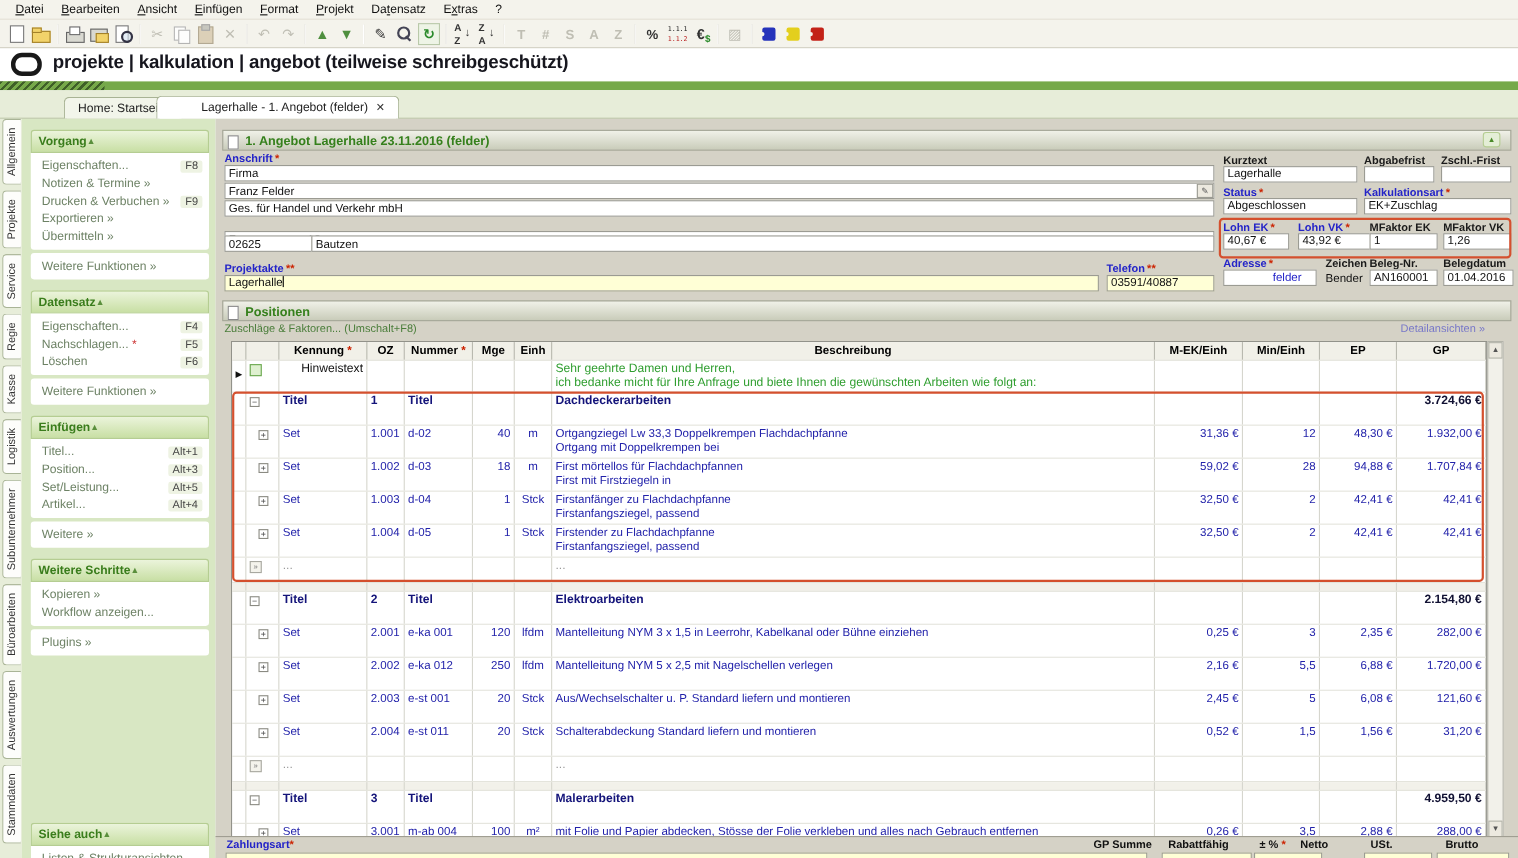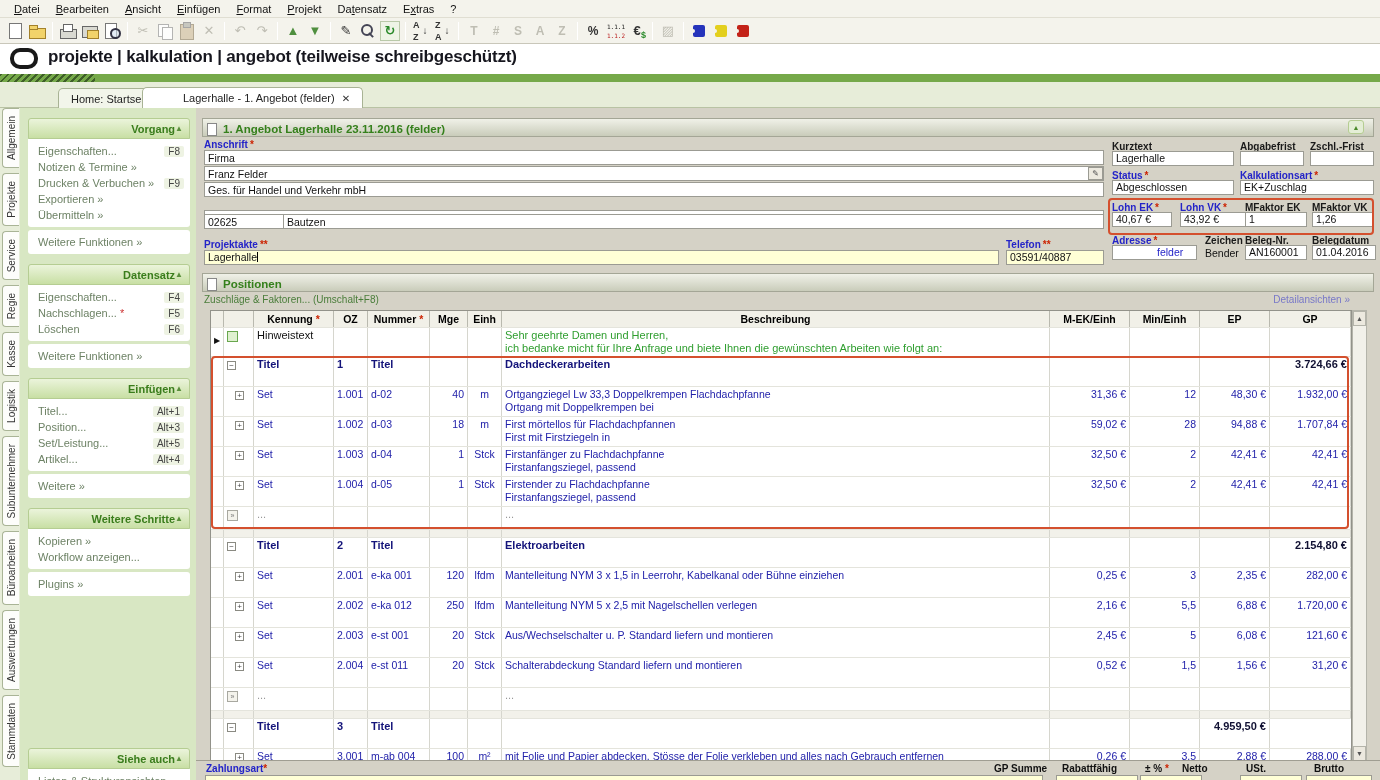--- a/index.html
+++ b/index.html
@@ -68,21 +68,21 @@
   
   .vstrip{position:absolute;left:0;top:108px;width:20px;height:672px;background:#e7edd9;}
   .vtab{width:17px;margin:0 0 5px 2px;background:#fdfdfb;border:1px solid #a9b496;border-right:none;border-radius:4px 0 0 4px;
     display:flex;align-items:center;justify-content:center;padding:7px 0;}
   .vtab span{writing-mode:vertical-rl;transform:rotate(180deg);font-size:10px;color:#333;}
 
   
   .sidebar{position:absolute;left:20px;top:108px;width:176px;height:672px;background:#d8e7c3;padding:10px 6px 0 8px;overflow:hidden;}
   .panel{margin-bottom:10px;}
   .panel .phead{height:21px;background:linear-gradient(#ebf4db,#c8dfa4);border:1px solid #b5cd92;border-radius:3px 3px 0 0;
-    display:flex;align-items:center;justify-content:flex-end;padding:0 6px;}
+    display:flex;align-items:center;justify-content:flex-start;padding:0 6px;}
   .panel .phead b{color:#3a7d1c;font-size:11px;}
   .panel .phead .arr{color:#5a8f3c;font-size:8px;}
   .pgroup{background:#fff;border-radius:0 0 3px 3px;padding:4px 0;margin-top:0;}
   .pgroup + .pgroup{margin-top:3px;border-radius:3px;}
   .sb-item{display:flex;align-items:center;justify-content:space-between;padding:0 6px 0 10px;height:16px;color:#6d8265;cursor:default;}
   .sb-item .key{background:#eef3e3;border-radius:2px;padding:0 4px;color:#444;font-size:10px;}
   .sb-item .red{color:#c33;}
   .panel.pinned{position:absolute;left:8px;right:6px;top:640px;bottom:0;margin:0;overflow:hidden;}
 
   
@@ -118,21 +118,21 @@
   .thead{height:17px;background:#f1f0e8;border-bottom:1px solid #a9a9a0;}
   .thead>div{border-right:1px solid #b9b9af;font-weight:bold;font-size:10.5px;text-align:center;color:#000;line-height:14px;}
   .thead .star{color:#cc2200;}
   .r-hinweis{height:29px;} .r-titel{height:30px;} .r-set{height:30px;} .r-dots{height:23px;color:#999;}
   .r-gap{height:8px;background:#f2f1ea;}
   .trow{border-bottom:1px solid #e4e4dc;}
   .c-right{text-align:right;} .c-center{text-align:center;}
   .t-set{color:#2222aa;font-size:10.5px;}
   .t-titel{color:#14147a;font-weight:bold;font-size:11px;}
   .t-gp-titel{color:#111133;font-weight:bold;}
-  .t-hinweis{color:#111;}
+  .t-hinweis{color:#111;text-align:right;}
   .t-green{color:#2f9e2f;}
   .descline{line-height:13px;height:13px;}
   .sel-arrow{color:#111;font-size:8px;line-height:24px;}
   .chk{width:11px;height:11px;border:1px solid #69a74e;background:#dff0d0;margin-top:2px;}
   .expbox{width:9px;height:9px;border:1px solid #8a8a82;background:#fff;font-size:8px;line-height:7px;text-align:center;color:#444;margin-top:3px;}
   .expbox.ind{margin-left:8px;}
   .dotsbox{width:11px;height:11px;border:1px solid #a8a8a0;background:#f4f3ec;font-size:7px;line-height:9px;text-align:center;color:#777;margin-top:2px;}
   .redbox{position:absolute;border:2px solid #d4502e;border-radius:4px;pointer-events:none;z-index:5;}
 
   
@@ -727,20 +727,23 @@
         <div class="trow r-titel">
           <div class="sel-arrow c-center"></div>
           <div>
             <div class="expbox">−</div>
           </div>
           <div class="t-titel">Titel</div>
           <div class="t-titel">3</div>
           <div class="t-titel">Titel</div>
           <div class="t-titel c-right"></div>
           <div class="t-titel c-center"></div>
+          <div class="t-titel">
+            <div class="descline">Malerarbeiten</div>
+          </div>
           <div class="t-titel c-right"></div>
           <div class="t-titel c-right"></div>
           <div class="t-titel c-right"></div>
           <div class="t-gp-titel c-right">4.959,50 €</div>
         </div>
         <div class="trow r-set">
           <div class="sel-arrow c-center"></div>
           <div>
             <div class="expbox ind">+</div>
           </div>

